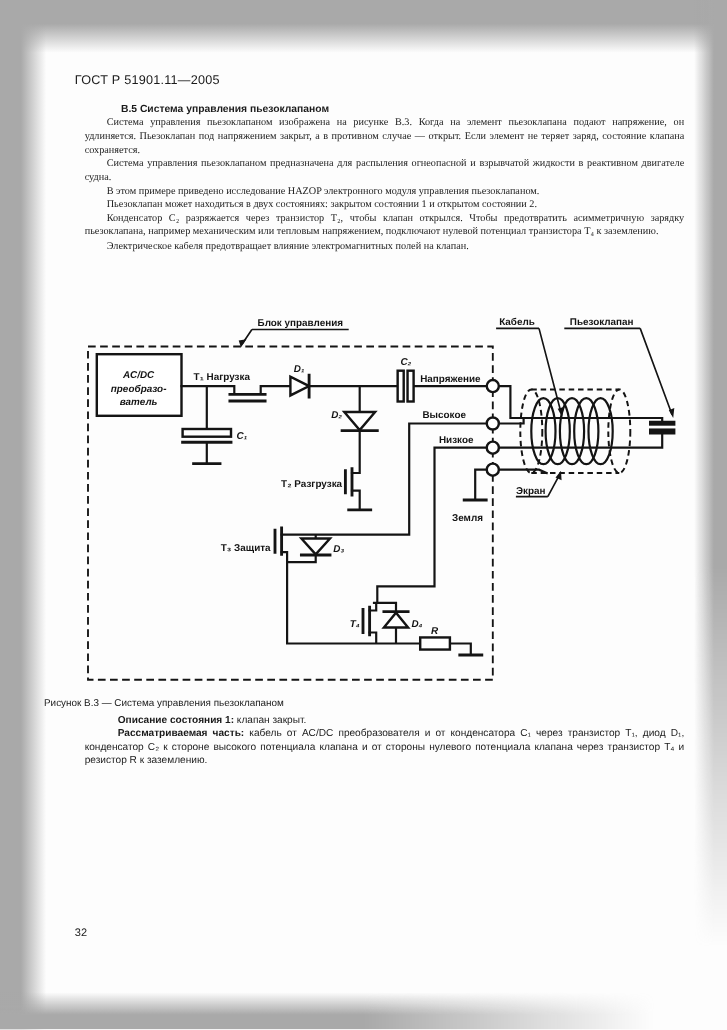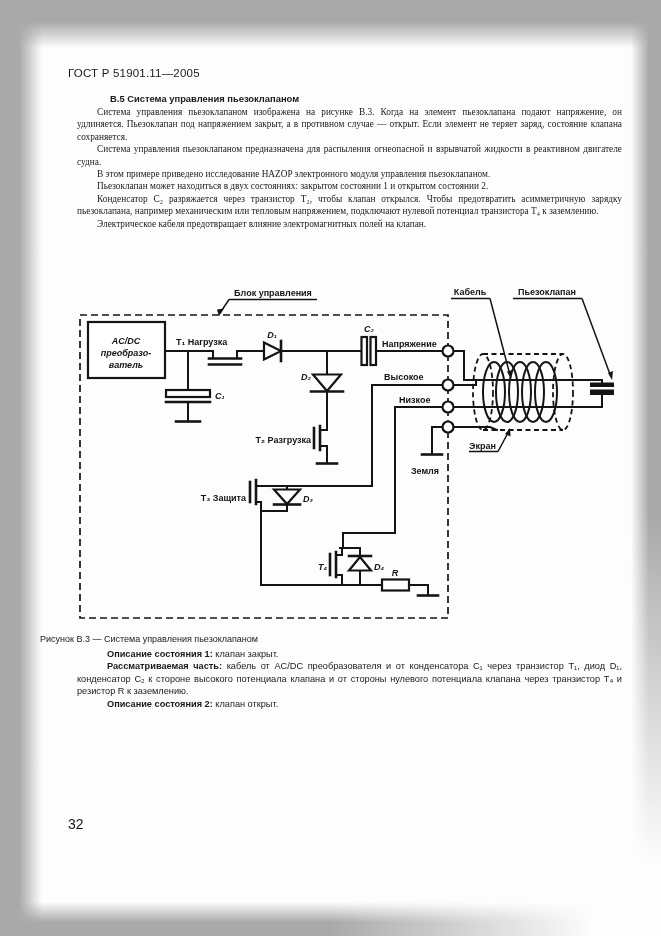--- a/index.html
+++ b/index.html
@@ -15,21 +15,21 @@
   .edge-bottom{left:0;right:0;bottom:0;height:34px;background:linear-gradient(0deg,#a9a9a9 40%,rgba(169,169,169,0) 100%);
       -webkit-mask-image:linear-gradient(90deg,#000 50%,transparent 90%);mask-image:linear-gradient(90deg,#000 50%,transparent 90%);}
 
   .doc-header{position:absolute;left:68px;top:67px;font-size:11.5px;font-weight:normal;letter-spacing:.2px;}
   .content{position:absolute;left:77px;top:92px;width:545px;font-size:9.3px;line-height:12.4px;}
   .content h3{margin:0 0 1px 33px;font-size:9.4px;line-height:13px;font-weight:bold;}
   .content p{margin:0;text-indent:20px;text-align:justify;font-family:Liberation Serif, serif;}
   .caption{position:absolute;left:40px;top:634px;width:580px;text-align:left;font-size:9px;}
   .notes{position:absolute;left:77px;top:648px;width:545px;font-size:9.2px;line-height:12.4px;}
   .notes p{margin:0;text-indent:30px;text-align:justify;}
-  .page-num{position:absolute;left:68px;top:816px;font-size:14px;}
+  .page-num{position:absolute;left:68px;top:843px;font-size:10px;}
 
   svg{position:absolute;left:0;top:280px;}
   .w{stroke:#141414;stroke-width:2;fill:none;stroke-linecap:square;}
   .bar{stroke:#141414;stroke-width:2.6;fill:none;stroke-linecap:square;}
   .comp{fill:#fff;stroke:#141414;stroke-width:2.2;stroke-linejoin:miter;}
   .solid{fill:#141414;stroke:none;}
   .dash{stroke:#141414;stroke-width:1.7;fill:none;stroke-dasharray:7 4;}
   .dashsh{stroke:#141414;stroke-width:1.8;fill:none;stroke-dasharray:5 3.5;}
   .coil{stroke:#141414;stroke-width:2;fill:none;}
   .ldr{stroke:#141414;stroke-width:1.5;fill:none;}
@@ -198,21 +198,20 @@
     <text class="lbl it" x="395" y="296" text-anchor="middle">R</text>
     <text class="lbl" x="425" y="194" text-anchor="middle">Земля</text>
     <text class="lbl" x="469" y="169">Экран</text>
   </svg>
 
   <div class="caption">Рисунок В.3 — Система управления пьезоклапаном</div>
 
   <div class="notes">
     <p><b>Описание состояния 1:</b><span> клапан закрыт.</span></p>
     <p><b>Рассматриваемая часть:</b><span> кабель от AC/DC  преобразователя и от конденсатора C₁ через транзистор T₁, диод D₁, конденсатор C₂ к стороне высокого потенциала клапана и от стороны нулевого потенциала клапана через транзистор T₄ и резистор R к заземлению.</span></p>
-    <p><b>Описание состояния 2:</b><span> клапан открыт.</span></p>
   </div>
 
   <div class="page-num">32</div>
 
   <div class="edge edge-top"></div>
   <div class="edge edge-left"></div>
   <div class="edge edge-right"></div>
   <div class="edge edge-bottom"></div>
 </div>
 

